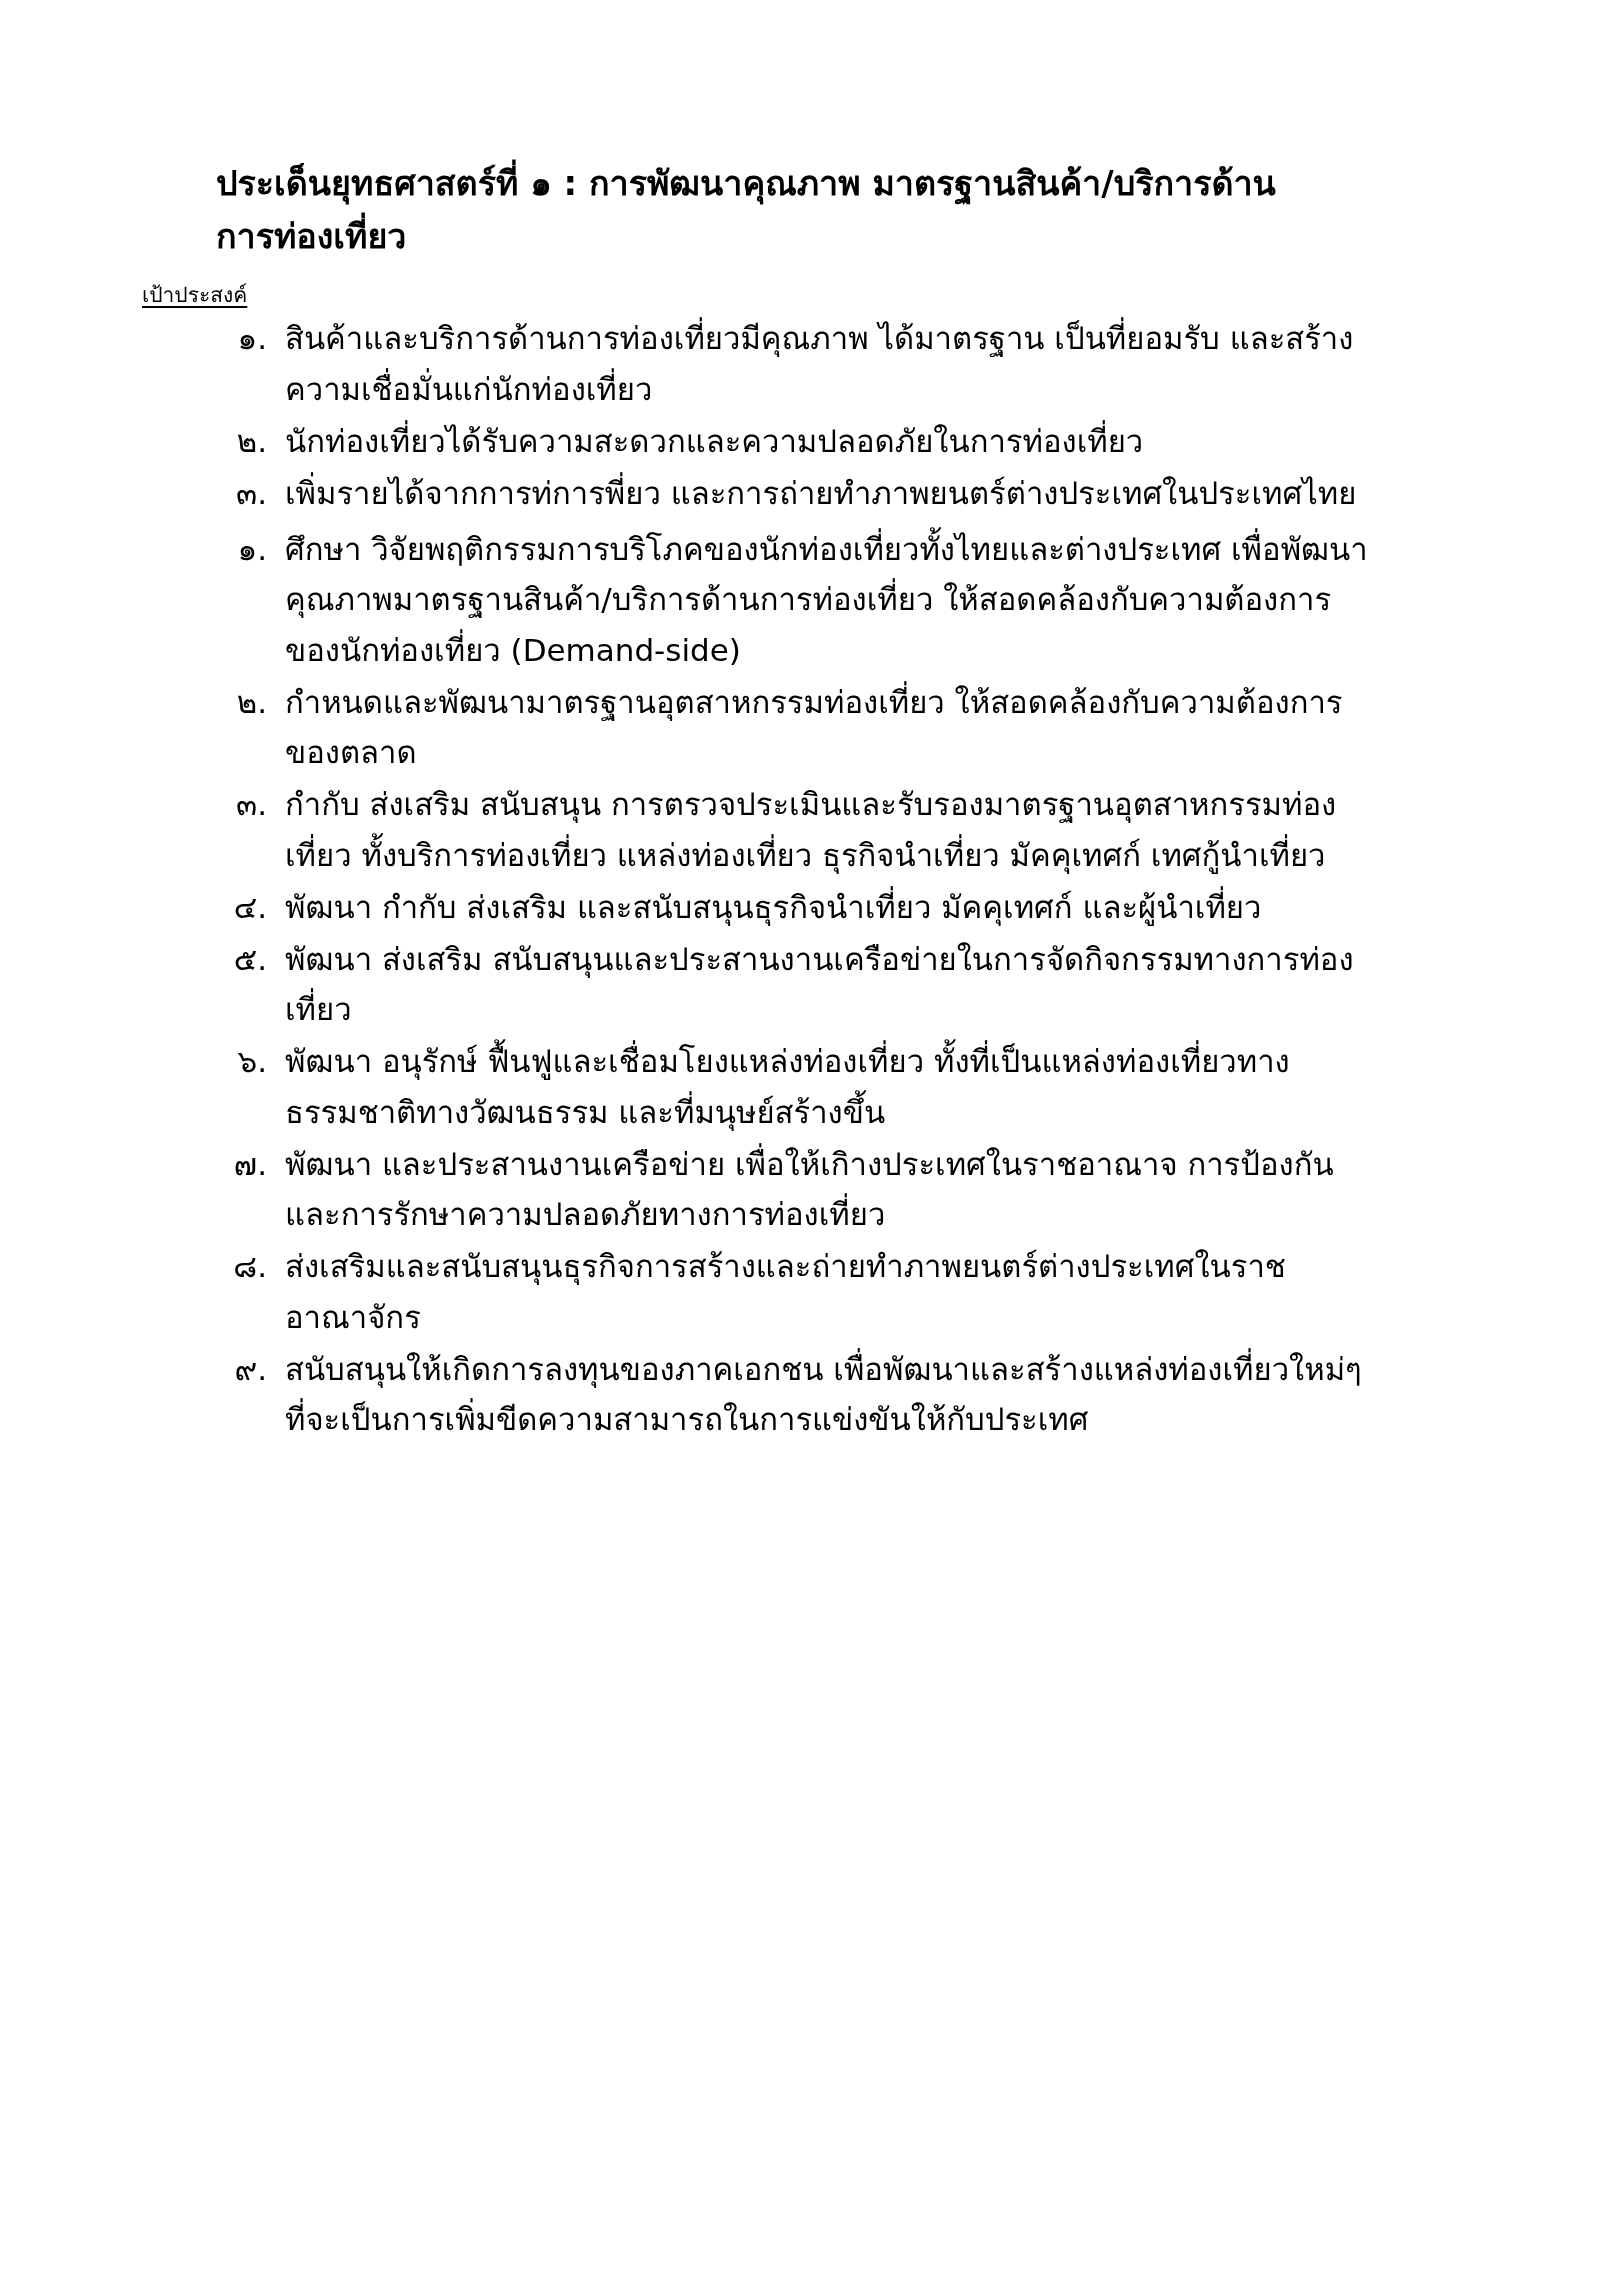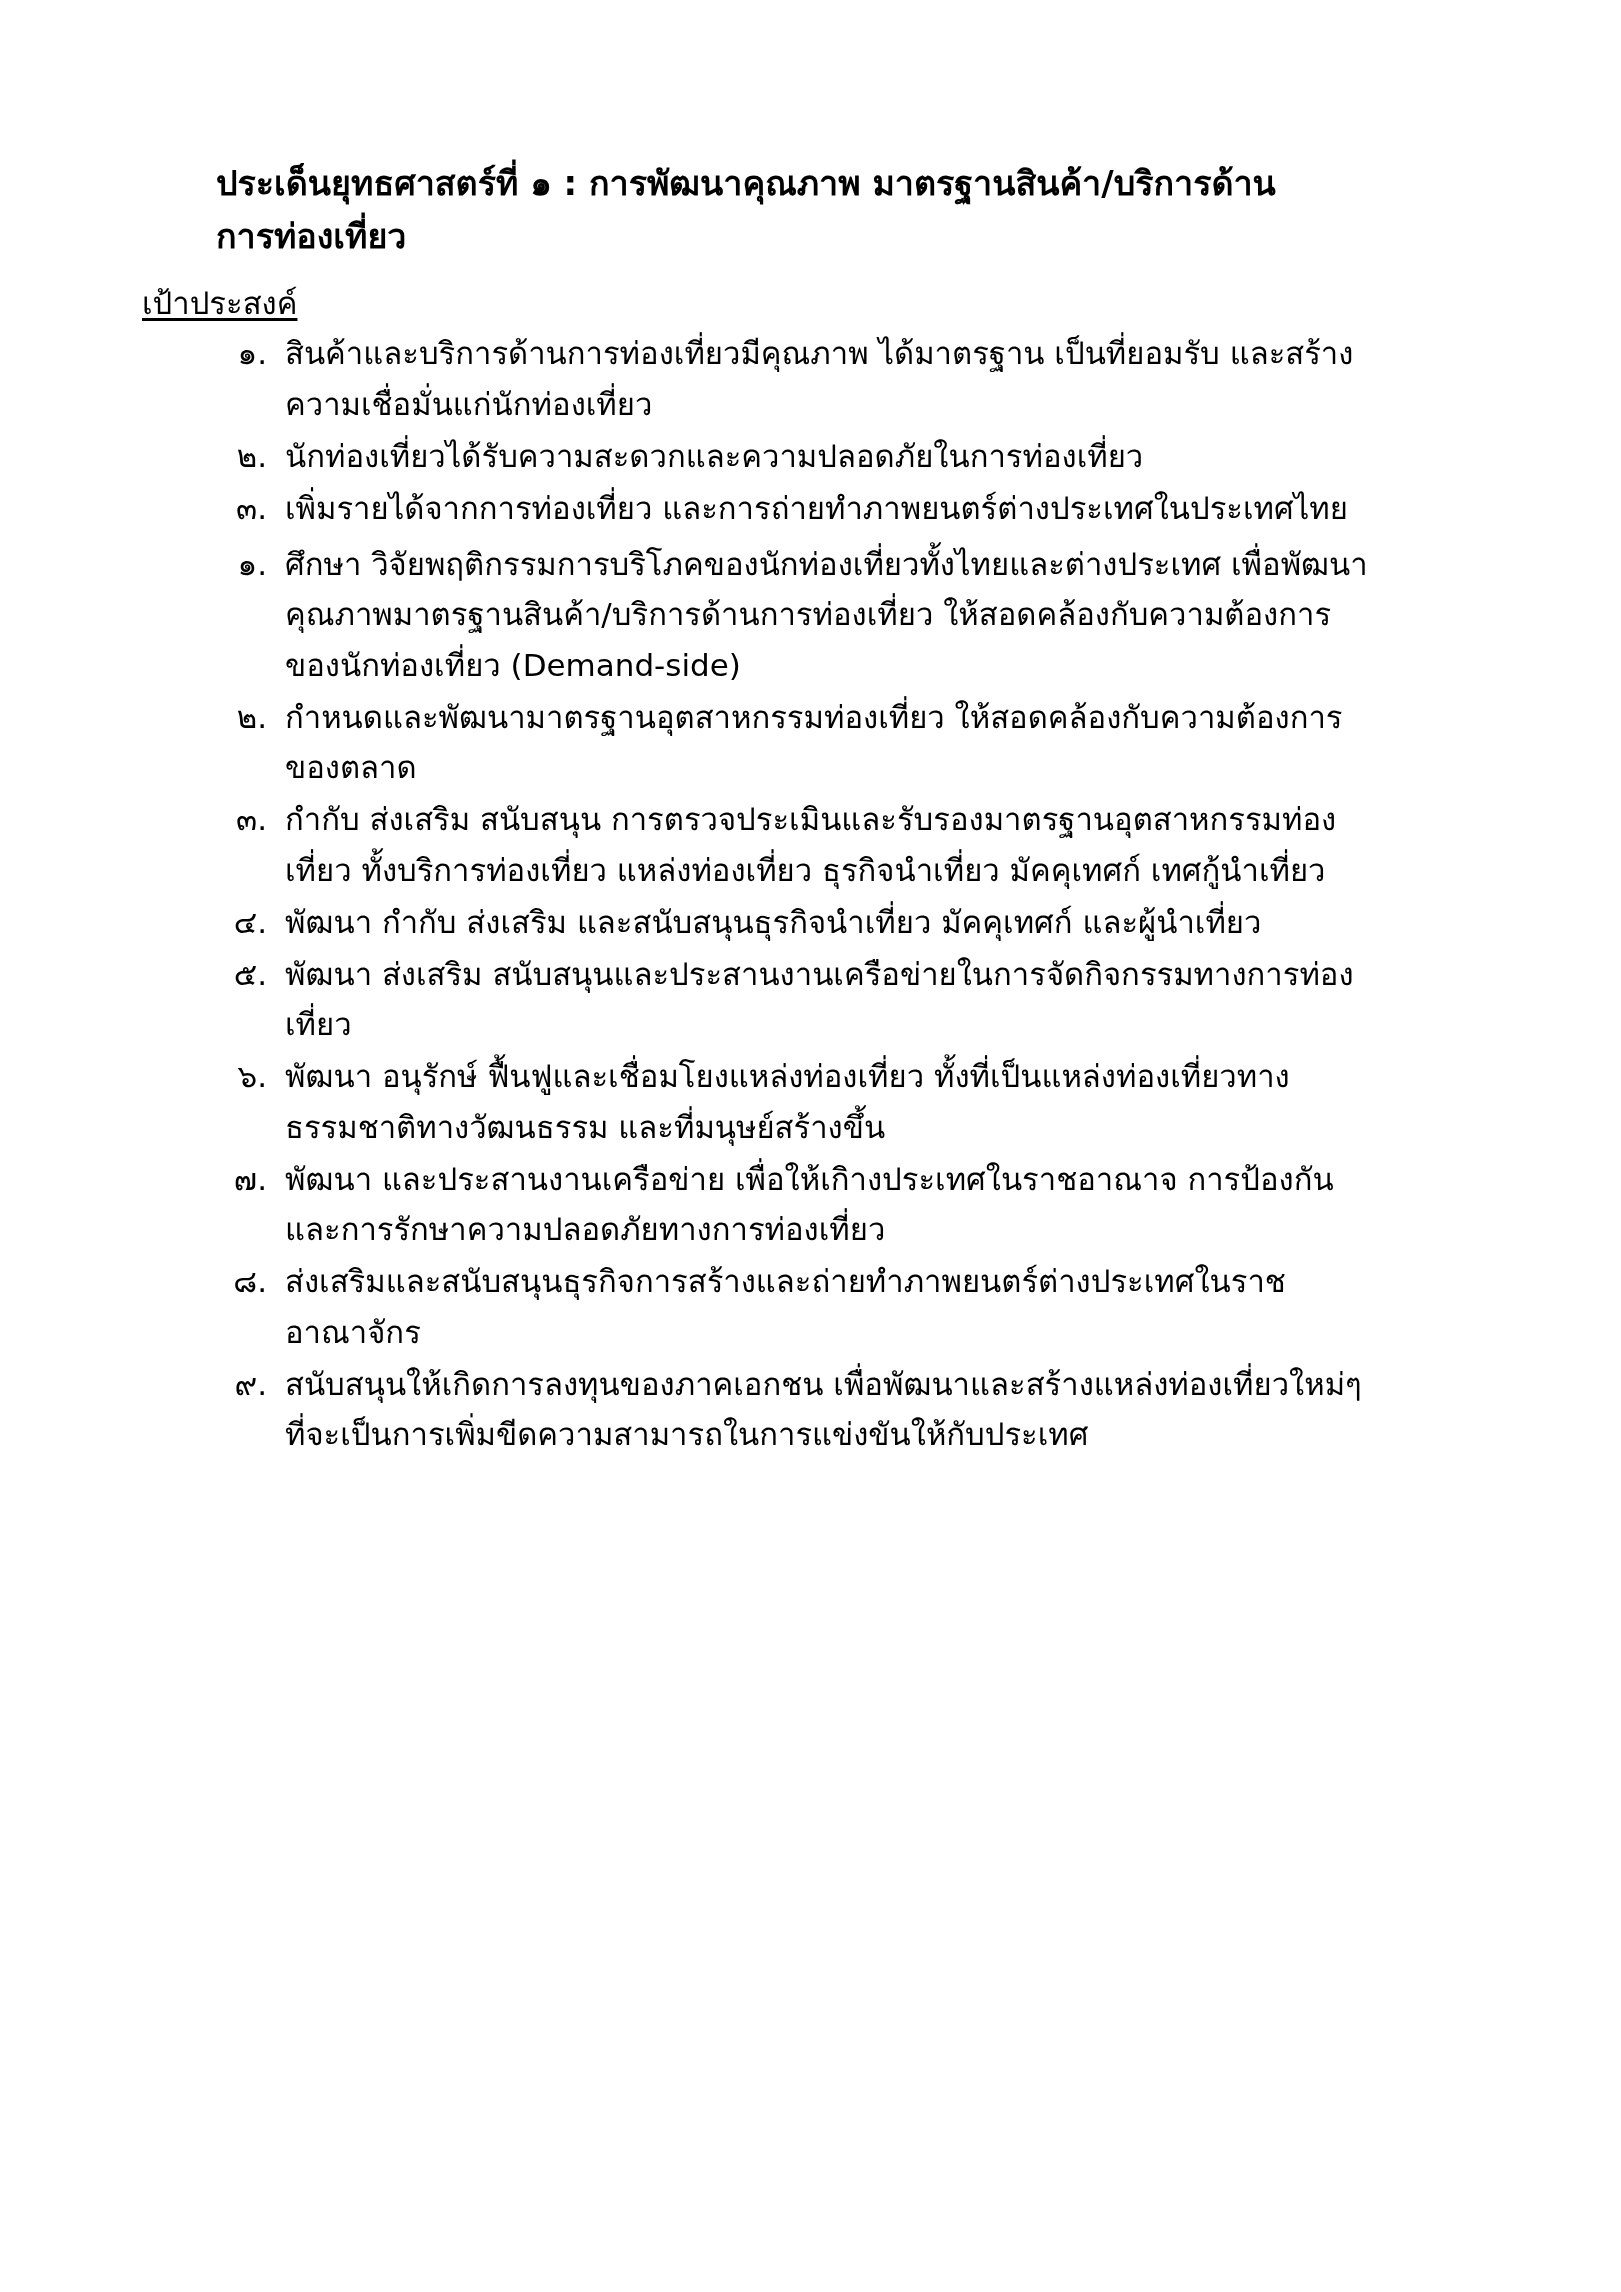--- a/index.html
+++ b/index.html
@@ -21,21 +21,21 @@
     padding: 157px 196px 3px 216px;
   }
   .doc-title {
     font-size: 34px;
     font-weight: bold;
     line-height: 1.55;
     margin: 0 0 5.9px 0;
     max-width: 1098px;
   }
   .section-label {
-    font-size: 31px;
+    font-size: 21px;
     line-height: 1.5;
     margin: 9.8px 0 2px -74px;
     display: inline-block;
     text-decoration: underline;
     text-underline-offset: 3.9px;
   }
   .section-label-wrap {
     margin: 7.8px 0 0 0;
   }
   ol.thai-list {
@@ -81,21 +81,21 @@
       <li>
         <span class="num">๑.</span>
         <span class="txt">สินค้าและบริการด้านการท่องเที่ยวมีคุณภาพ ได้มาตรฐาน เป็นที่ยอมรับ และสร้างความเชื่อมั่นแก่นักท่องเที่ยว</span>
       </li>
       <li>
         <span class="num">๒.</span>
         <span class="txt">นักท่องเที่ยวได้รับความสะดวกและความปลอดภัยในการท่องเที่ยว</span>
       </li>
       <li>
         <span class="num">๓.</span>
-        <span class="txt">เพิ่มรายได้จากการท่องเที่ยว และการถ่ายทำภาพยนตร์ต่างประเทศในประเทศไทย</span>
+        <span class="txt">เพิ่มรายได้จากการท่การพี่ยว และการถ่ายทำภาพยนตร์ต่างประเทศในประเทศไทย</span>
       </li>
     </ol>
   </div>
 
   <div class="group">
     <ol class="thai-list">
       <li>
         <span class="num">๑.</span>
         <span class="txt">ศึกษา วิจัยพฤติกรรมการบริโภคของนักท่องเที่ยวทั้งไทยและต่างประเทศ เพื่อพัฒนาคุณภาพมาตรฐานสินค้า/บริการด้านการท่องเที่ยว ให้สอดคล้องกับความต้องการของนักท่องเที่ยว (Demand-side)</span>
       </li>

